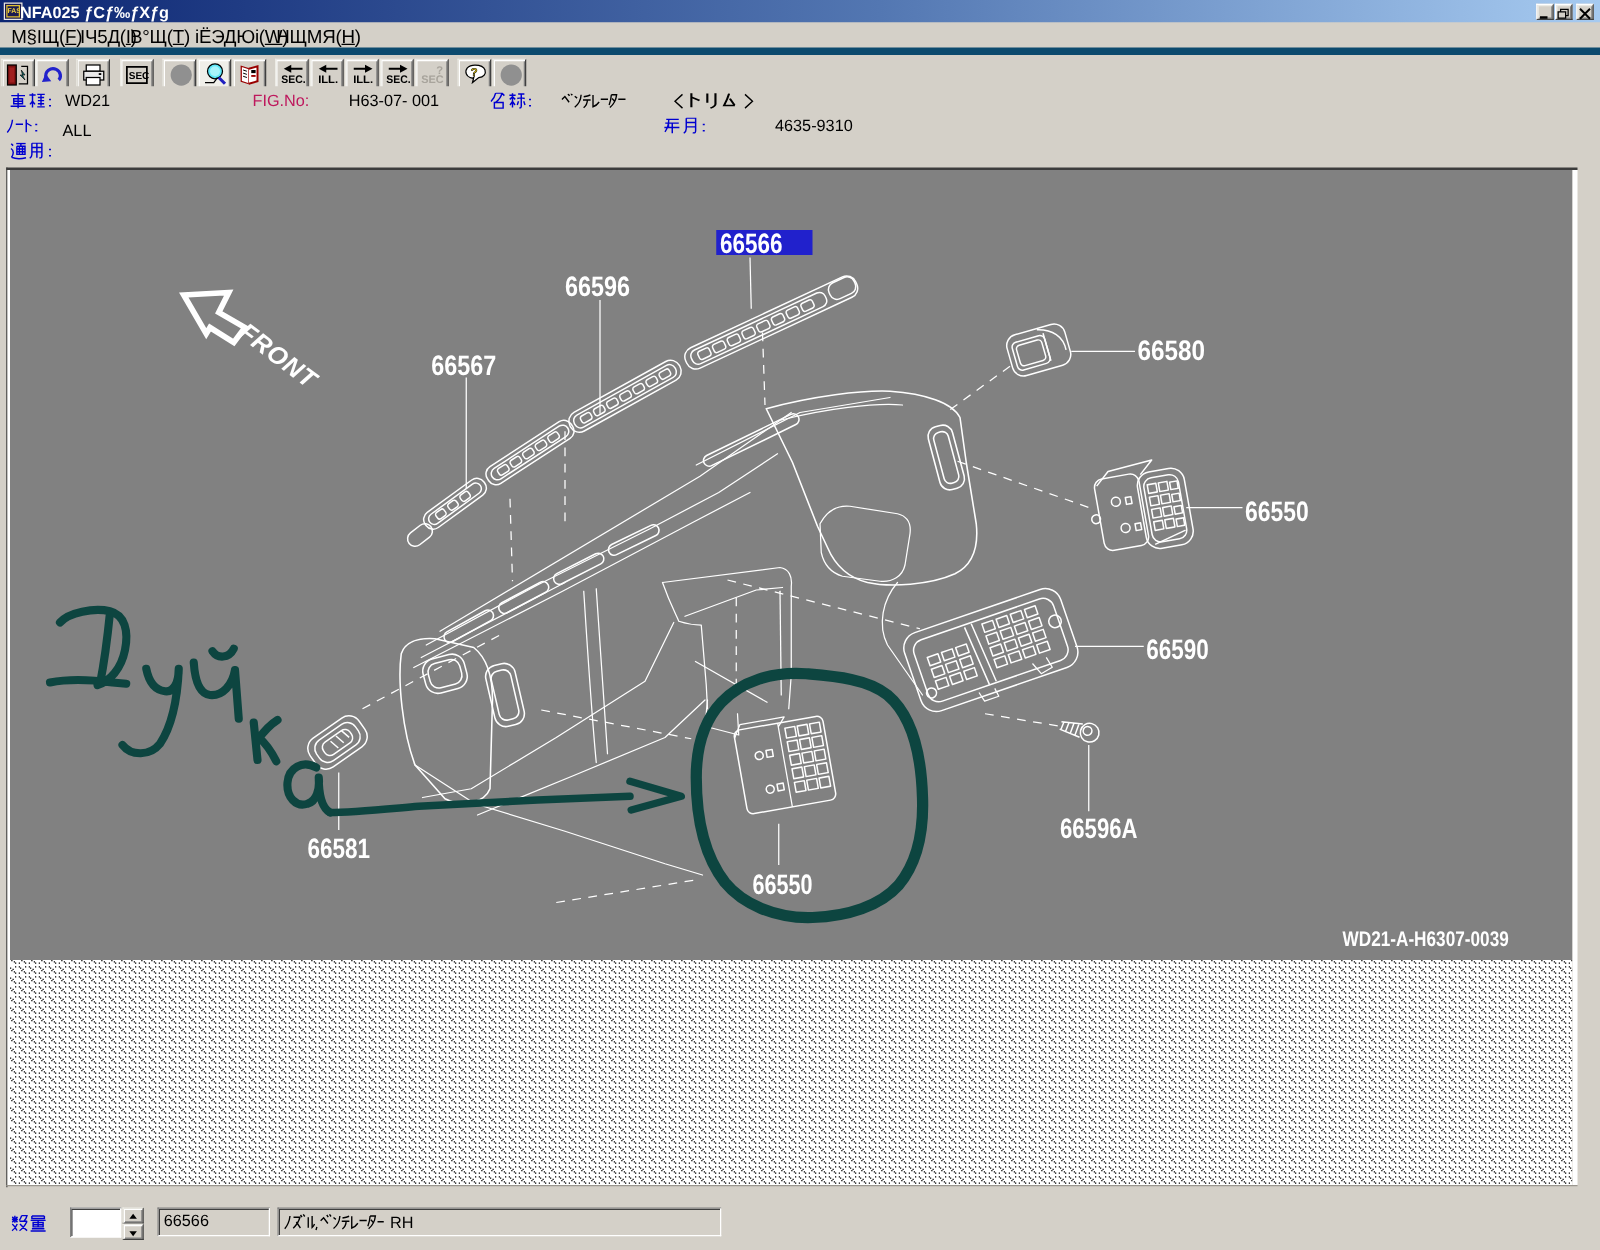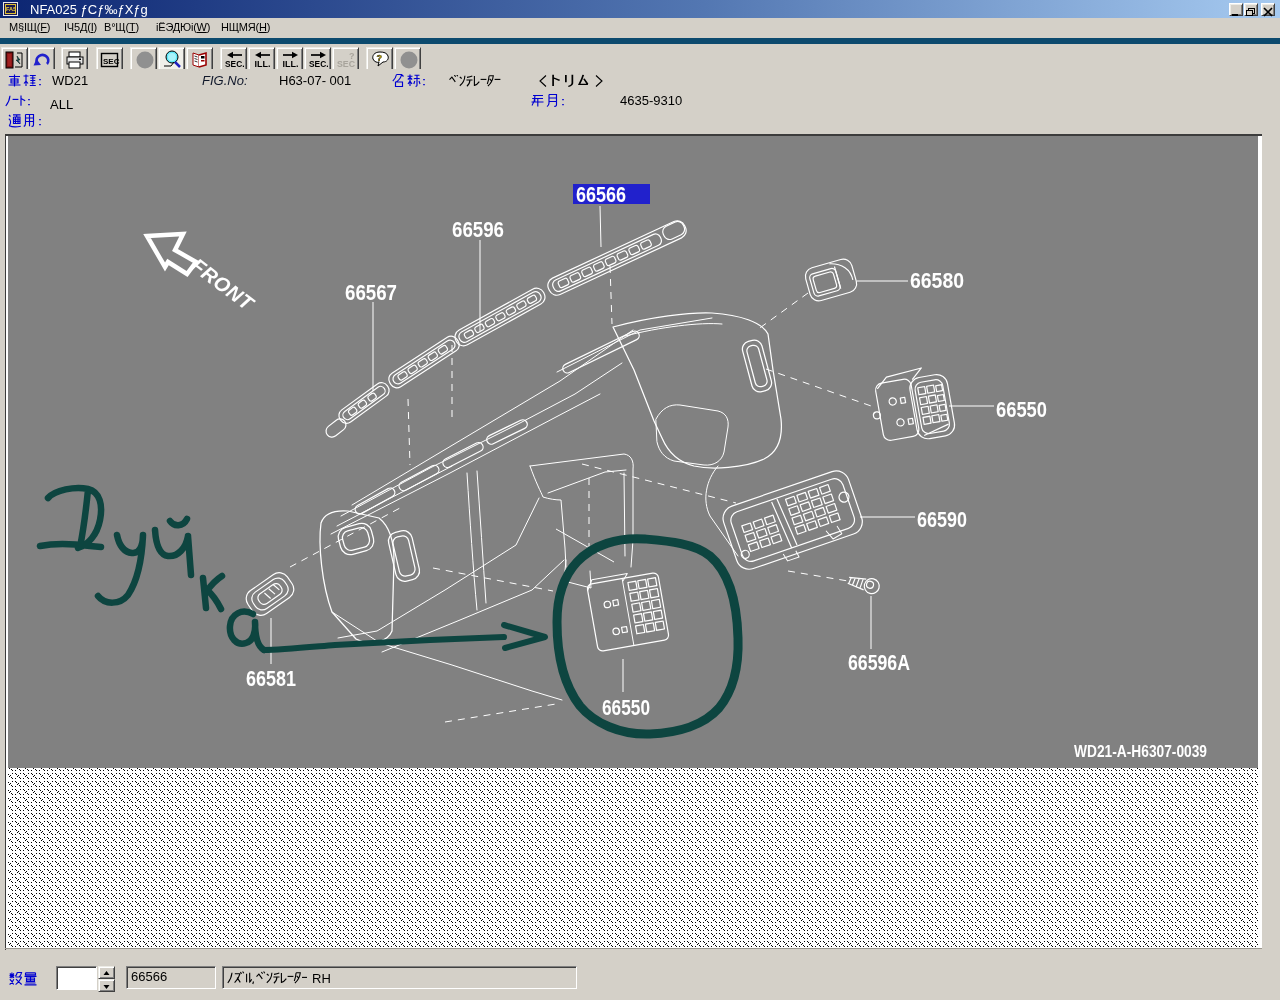--- a/index.html
+++ b/index.html
@@ -1,29 +1,29 @@
 <!DOCTYPE html>
 <html><head><meta charset="utf-8">
 <style>
 html,body{margin:0;padding:0;width:1280px;height:1000px;overflow:hidden;background:#d4d0c8;
  font-family:"Liberation Sans",sans-serif;}
 *{box-sizing:border-box;}
 .abs{position:absolute;}
 #titlebar{left:0;top:0;width:1280px;height:18px;background:linear-gradient(90deg,#0c2572 0%,#5377b2 55%,#a6caf0 100%);}
 #ticon{left:3px;top:2px;width:15px;height:14px;background:#1a1a50;border:1px solid #e8e8e8;}
 #ticon .in{position:absolute;left:1px;top:1px;width:11px;height:10px;border:1px solid #e0c030;color:#f0d040;font-size:5.5px;font-weight:bold;line-height:9px;text-align:center;letter-spacing:0;overflow:hidden;}
-#ttext{left:30px;top:2px;color:#fff;font-size:13px;font-weight:normal;white-space:nowrap;text-align:center;}
+#ttext{left:16px;top:2px;color:#fff;font-size:13px;font-weight:bold;white-space:nowrap;text-align:center;}
 .wbtn{top:3px;width:14px;height:13px;background:#d4d0c8;border:1px solid;border-color:#fff #404040 #404040 #fff;box-shadow:inset 1px 1px 0 #ecebe5, inset -1px -1px 0 #808080;}
-#menubar{left:0;top:18px;width:1280px;height:20px;background:#d4d0c8;font-size:11px;color:#000;letter-spacing:-0.2px;}
+#menubar{left:0;top:18px;width:1280px;height:20px;background:#d4d0c8;font-size:15px;color:#000;letter-spacing:-0.2px;}
 .mi{position:absolute;top:3px;}
 #toolbar{left:0;top:38px;width:1280px;height:31px;background:#d4d0c8;border-top:6px solid #0c4a6e;}
 .tb{position:absolute;top:3px;width:27px;height:25px;background:#d4d0c8;border:1px solid;border-color:#ecebe5 #404040 #404040 #ecebe5;box-shadow:inset 1px 1px 0 #fff, inset -1px -1px 0 #808080;}
 .tb svg{position:absolute;left:3px;top:2px;}
 #info{left:0;top:69px;width:1180px;height:65px;background:#d4d0c8;font-size:13px;}
-.lbl{color:#0f172a;font-style:italic;}
+.lbl{color:#be185d;}
 .val{color:#000;}
 #panel-top{left:5px;top:134px;width:1257px;height:2px;background:#3c3c3c;}
 #panel-left{left:5px;top:134px;width:1px;height:816px;background:#3c3c3c;}
 #canvas-white{left:6px;top:136px;width:2px;height:812px;background:#fff;}
 #canvas{left:8px;top:136px;width:1250px;height:632px;background:#818181;}
 #rightwhite{left:1258px;top:136px;width:4px;height:812px;background:#fff;}
 #hatch{left:8px;top:768px;width:1250px;height:180px;}
 #botline{left:5px;top:948px;width:1257px;height:1px;background:#9a968e;}
 #bottombar{left:0;top:950px;width:1280px;height:50px;background:#d4d0c8;font-size:13px;}
 .sunk{position:absolute;border:1px solid;border-color:#808080 #fff #fff #808080;box-shadow:inset 1px 1px 0 #404040;background:#d4d0c8;}

